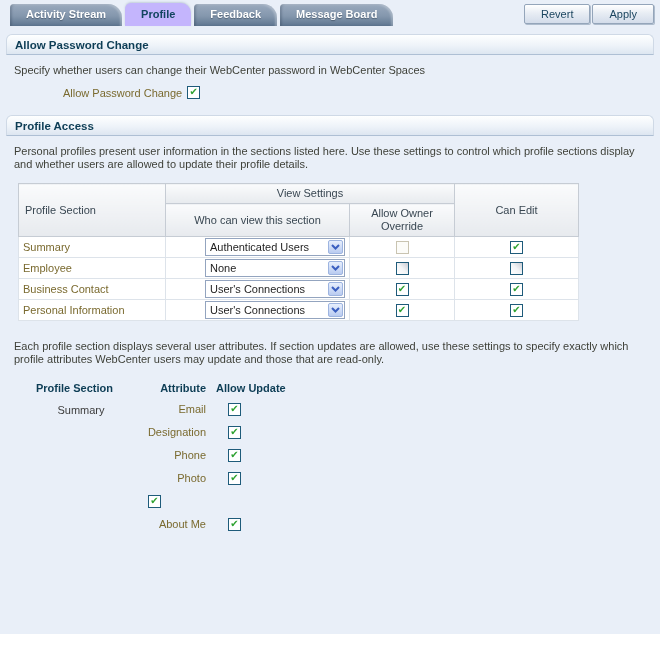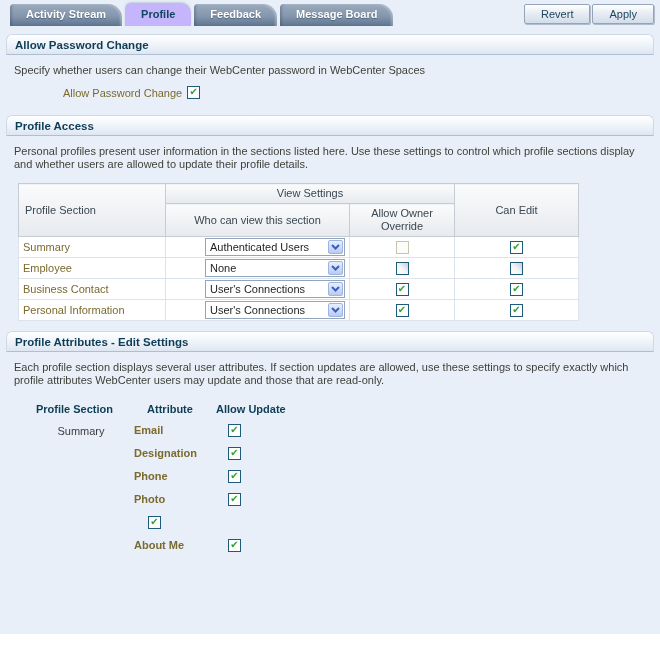--- a/index.html
+++ b/index.html
@@ -127,28 +127,28 @@
     border:1px solid #9db4e0;border-radius:2px;
     display:flex;align-items:center;justify-content:center;flex:0 0 auto;
   }
   
   .attr-head{
     display:grid;grid-template-columns:90px 72px 80px;column-gap:8px;
     padding:16px 0 4px 30px;
     font-weight:bold;color:var(--navy);
   }
   .attr-head .h1{text-align:left;}
-  .attr-head .h2{text-align:center;}
+  .attr-head .h2{text-align:right;}
   .attr-head .h3{text-align:left;padding-left:2px;}
   .attr-row{
     display:grid;grid-template-columns:90px 72px 80px;column-gap:8px;
     padding-left:30px;min-height:23px;align-items:center;
   }
   .attr-row .sec{text-align:center;color:#3c3c3c;}
-  .attr-row .attr{text-align:left;color:var(--olive);line-height:13px;font-weight:bold;}
+  .attr-row .attr{text-align:right;color:var(--olive);line-height:13px;}
   .attr-row .upd{padding-left:14px;display:flex;align-items:center;}
   .bottom-strip{width:660px;height:16px;background:#fff;}
 </style>
 </head>
 <body>
 
 <div class="content-bg">
 
 
   <div class="tabbar">
@@ -278,21 +278,20 @@
             <td class="center">
               <span class="checkbox checked"></span>
             </td>
           </tr>
 
       </tbody>
     </table>
   </div>
 
   <div class="section">
-    <div class="section-header">Profile Attributes - Edit Settings</div>
     <div class="section-desc">Each profile section displays several user attributes. If section updates are allowed, use these settings to specify exactly which profile attributes WebCenter users may update and those that are read-only.</div>
 
     <div class="attr-head">
       <span class="h1">Profile Section</span>
       <span class="h2">Attribute</span>
       <span class="h3">Allow Update</span>
     </div>
 
       <div class="attr-row">
         <span class="sec">Summary</span>

